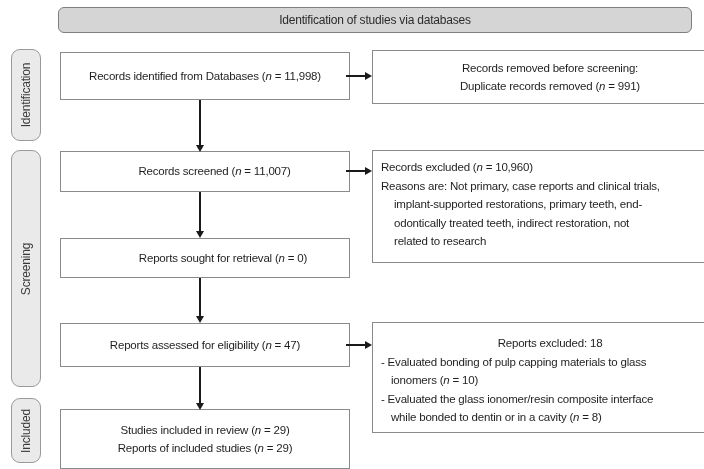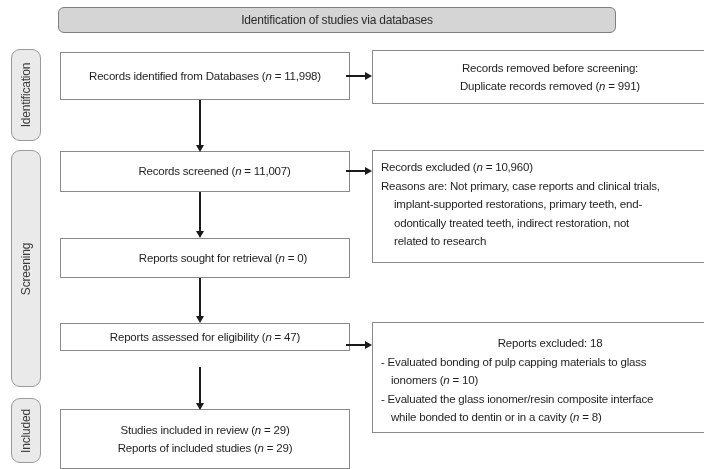--- a/index.html
+++ b/index.html
@@ -11,21 +11,21 @@
     font-family: "Liberation Sans", sans-serif;
     color: #1f1f1f;
     letter-spacing: -0.2px;
     overflow: hidden;
   }
 
   
   .banner {
     position: absolute;
     left: 58px; top: 7px;
-    width: 558px; height: 26px;
+    width: 634px; height: 26px;
     background: #d5d5d5;
     border: 1.3px solid #7f7f7f;
     border-radius: 6px;
     box-sizing: border-box;
     display: flex; align-items: center; justify-content: center;
     font-size: 12px;
     color: #2b2b2b;
   }
 
   
@@ -63,21 +63,21 @@
     text-align: center;
   }
   .col-left  { left: 60px;  width: 290px; }
   .col-right { left: 372px; width: 356px; }
 
   .box-identified { top: 52px;  height: 48px; }
   .box-removed    { top: 50px;  height: 54px; }
   .box-screened   { top: 151px; height: 41px; padding-left: 19px; }
   .box-excluded-screening { top: 150px; height: 113px; padding: 7px 8px 8px 8px; }
   .box-sought     { top: 238px; height: 40px; padding-left: 36px; }
-  .box-assessed   { top: 323px; height: 28px; }
+  .box-assessed   { top: 323px; height: 44px; }
   .box-excluded-eligibility { top: 322px; height: 111px; padding: 11px 8px 0 8px; }
   .box-included   { top: 409px; height: 60px; }
 
   .line { white-space: nowrap; }
   .line.indent2 { padding-left: 13px; }
   .line.indent1 { padding-left: 10px; }
   .line.title-center { text-align: center; }
 
   
   .varrow {

